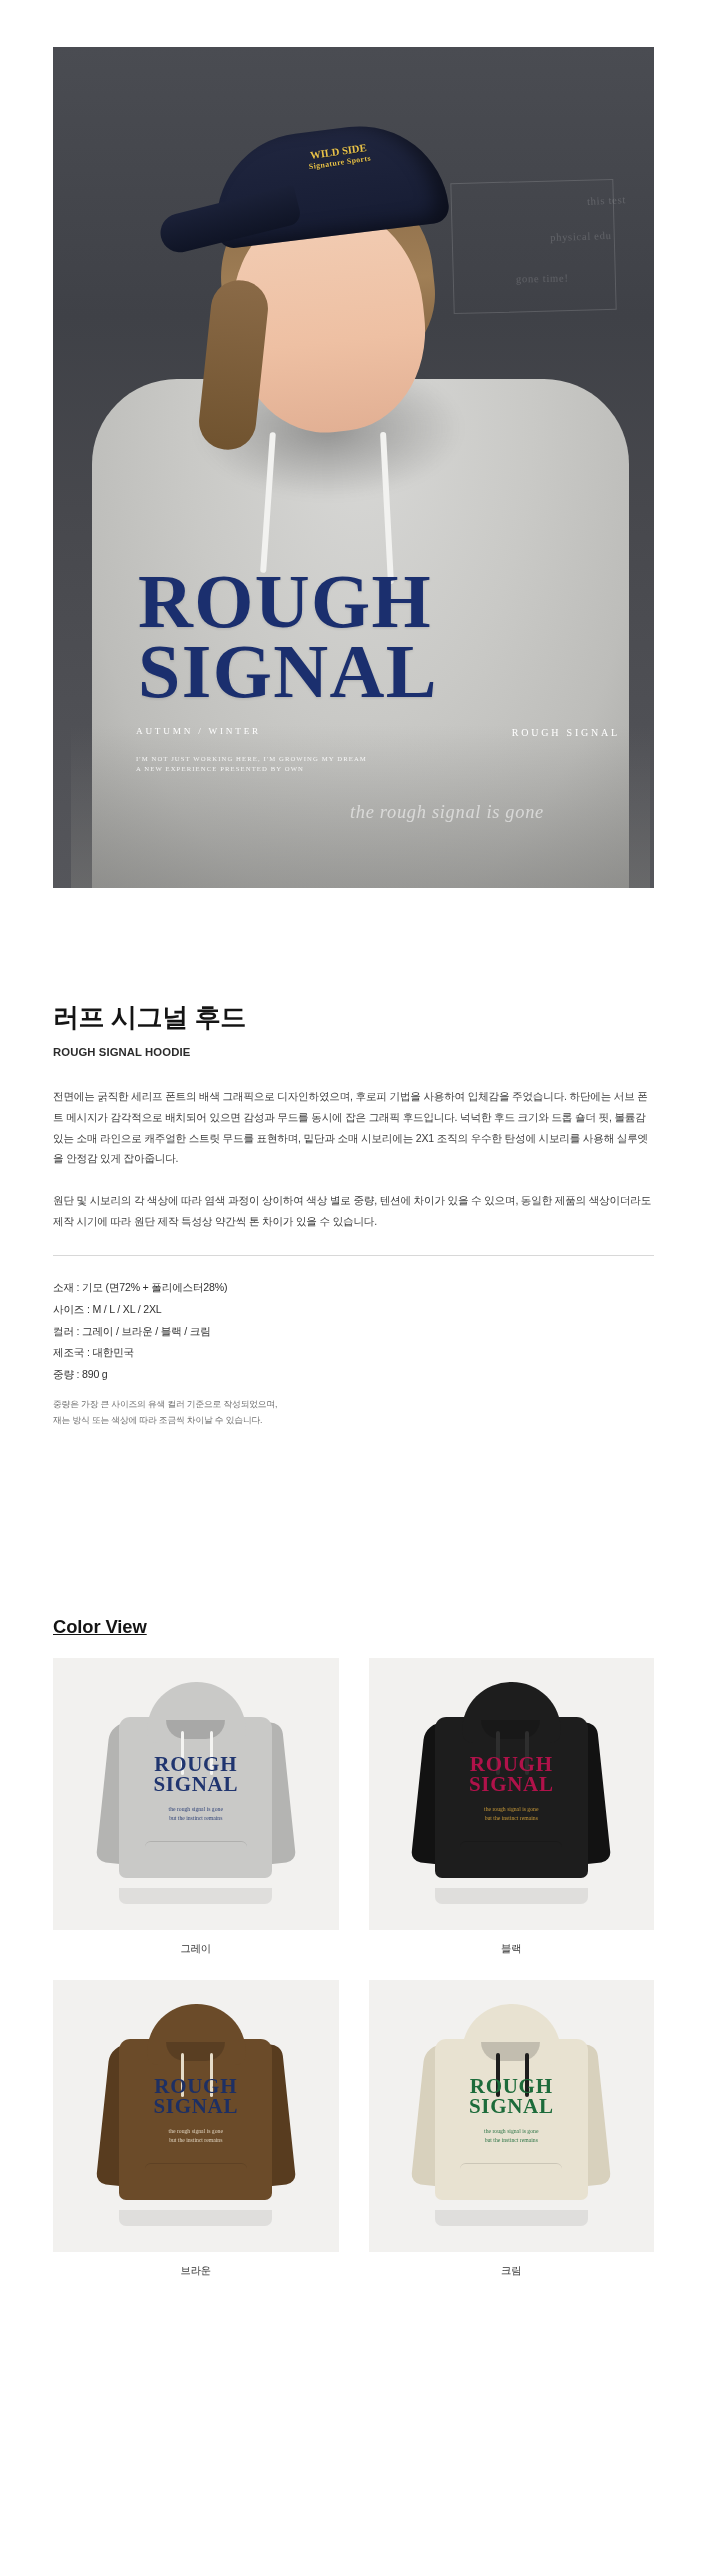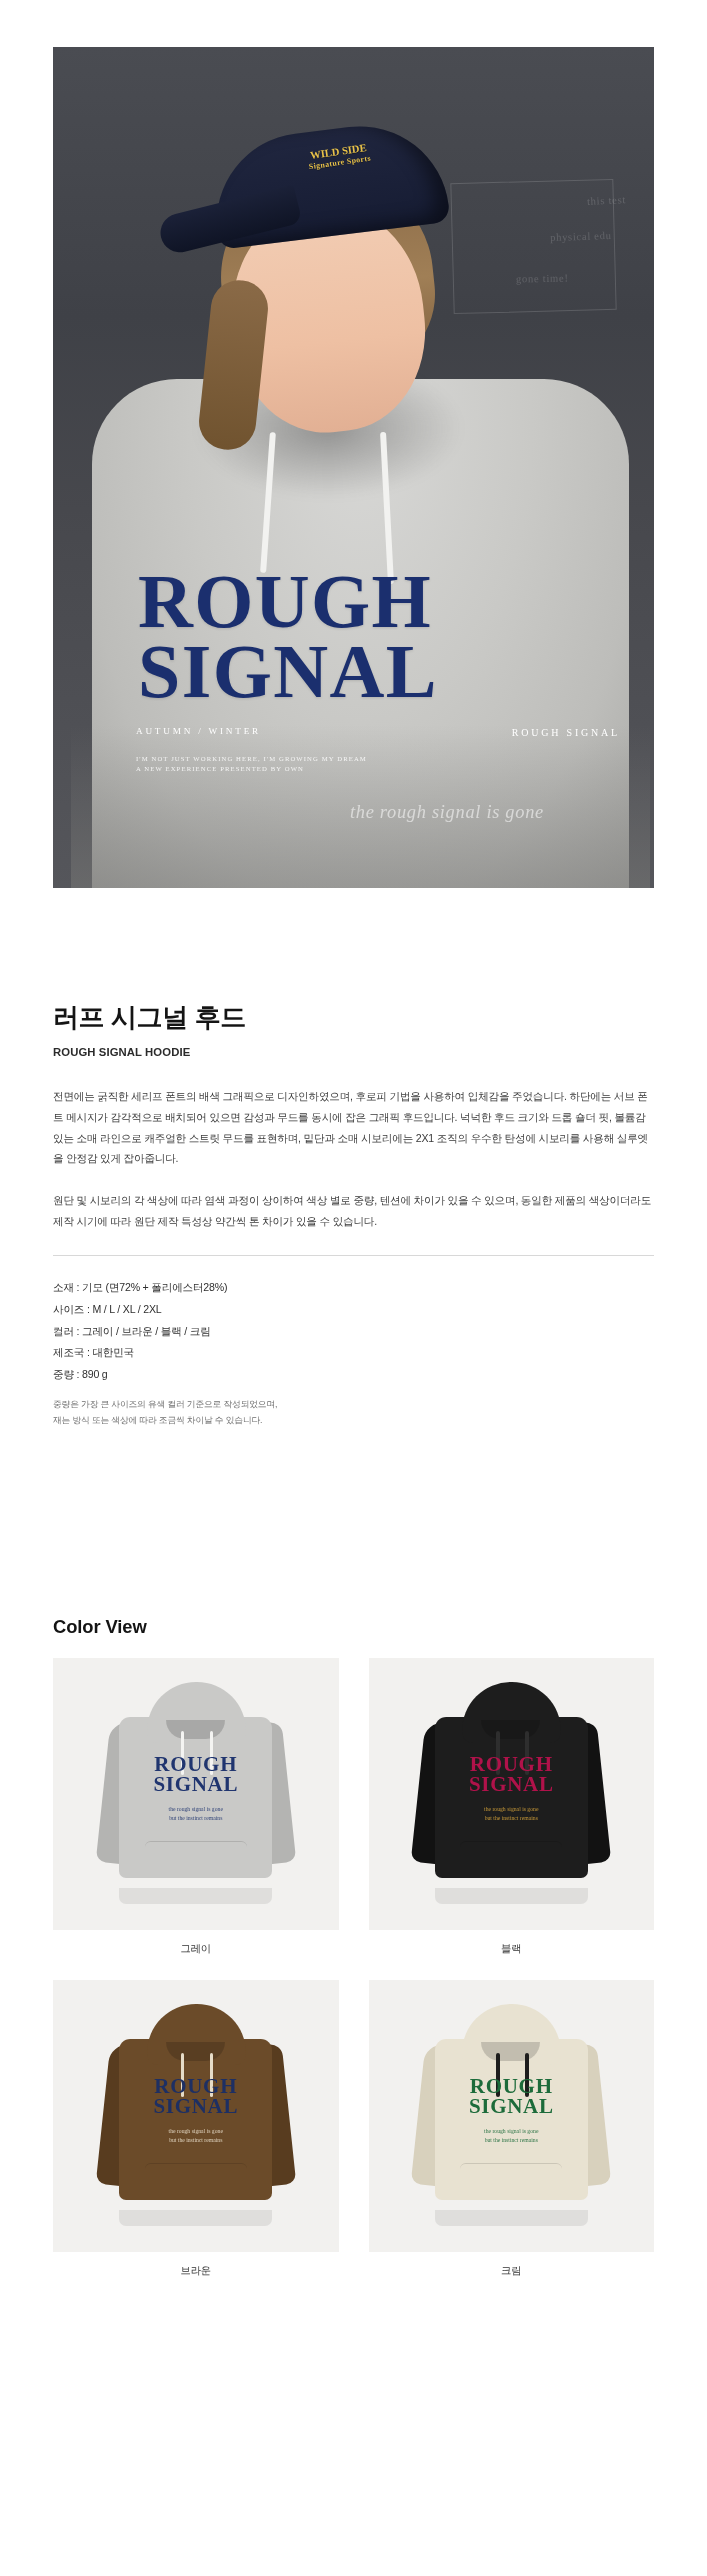--- a/index.html
+++ b/index.html
@@ -249,20 +249,21 @@
     left: 53px;
     top: 1616px;
     width: 601px;
   }
   .cv-title {
     font-size: 18.4px;
     font-weight: bold;
     color: #141414;
     margin: 0 0 20px 0;
     letter-spacing: -0.1px;
+    text-decoration: underline;
   }
   .cv-grid {
     display: grid;
     grid-template-columns: 1fr 1fr;
     gap: 24px 30px;
   }
   .cv-cell { width: 100%; }
   .cv-photo {
     position: relative;
     width: 100%;

